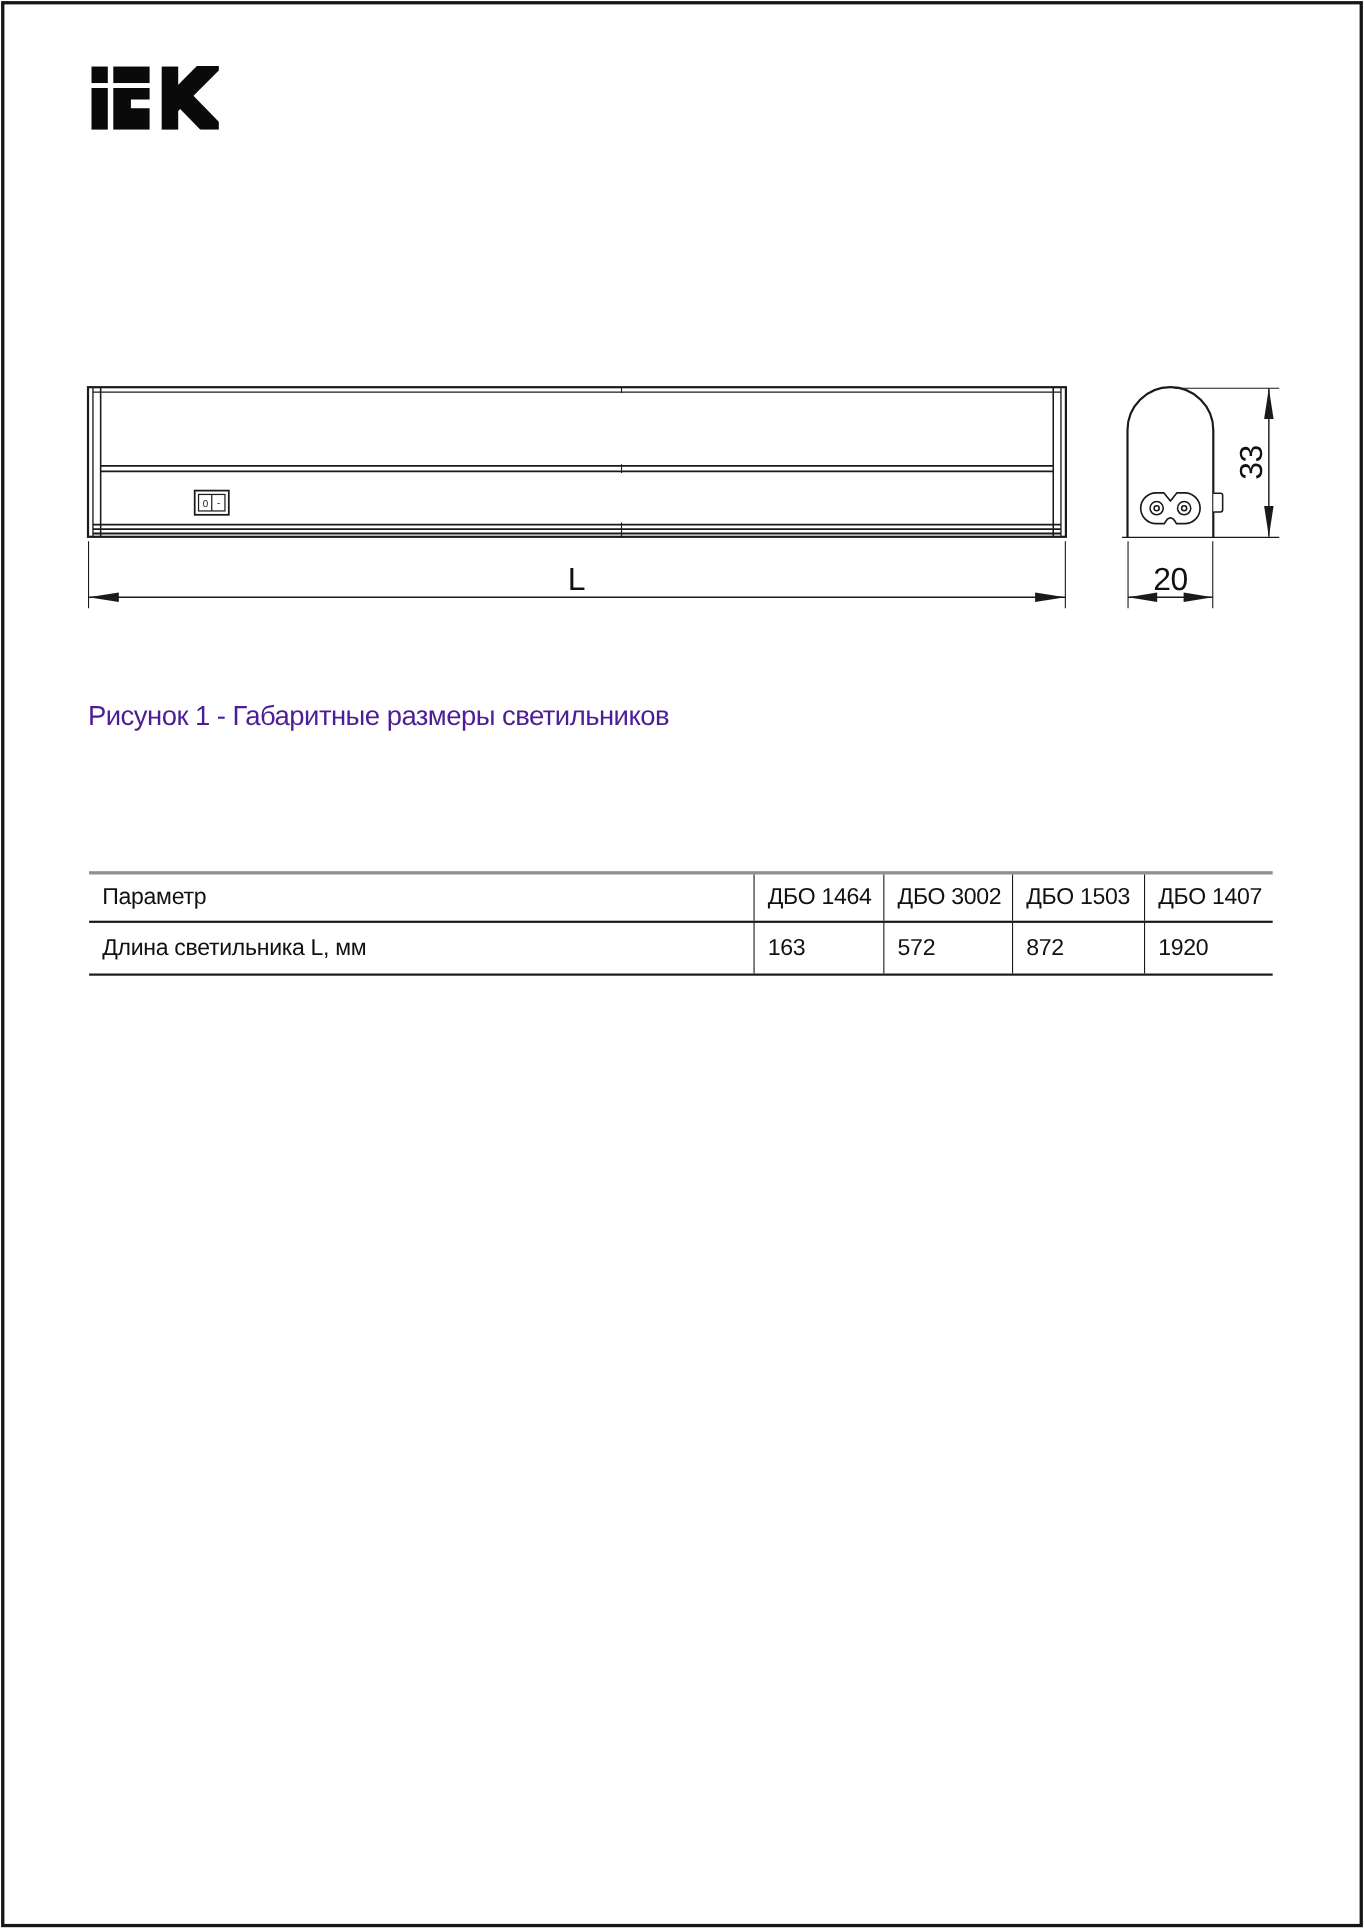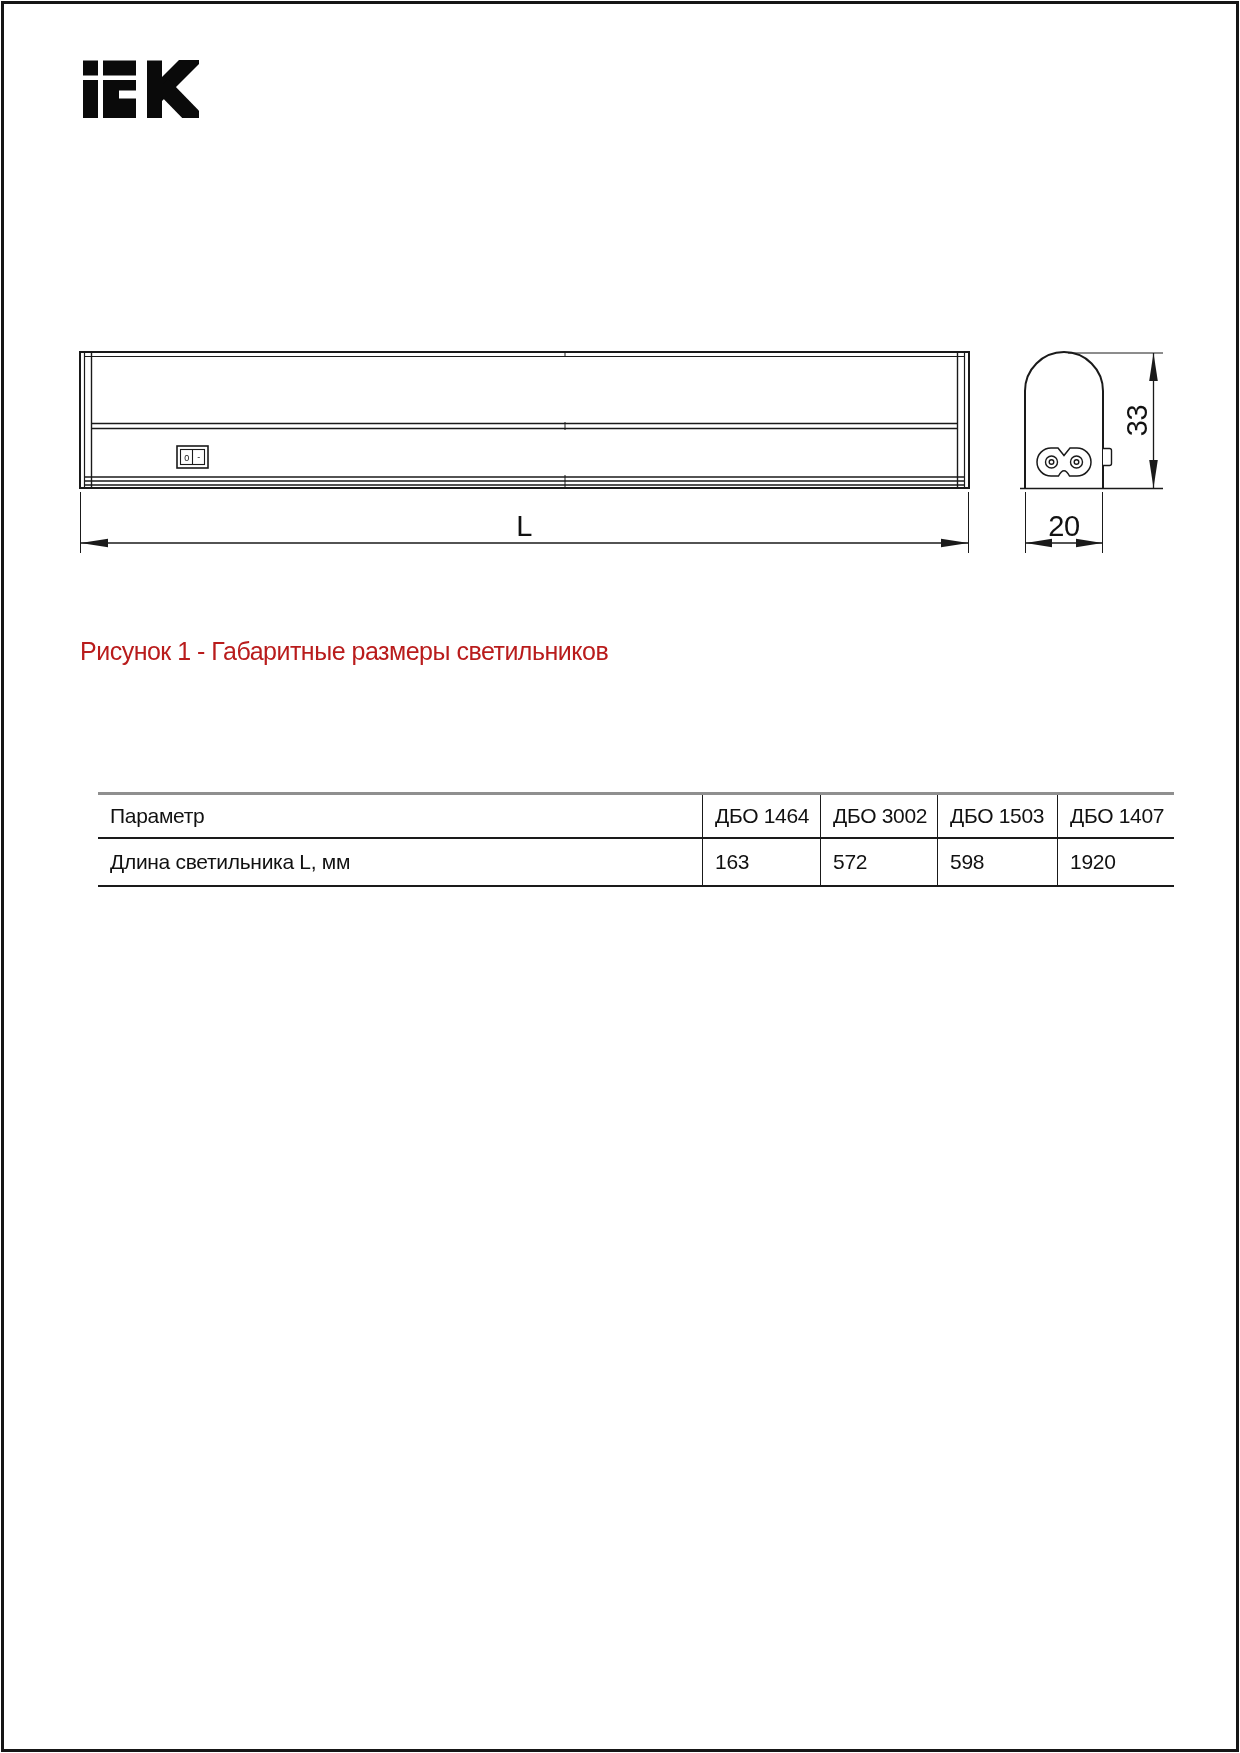--- a/index.html
+++ b/index.html
@@ -29,24 +29,24 @@
   .drawing line, .drawing path, .drawing rect, .drawing circle { stroke:#1a1a1a; }
   .drawing text {
     font-family:"Liberation Sans","DejaVu Sans",sans-serif;
     fill:#111; letter-spacing:-0.5px;
   }
   .dim-label { font-size:29px; }
   .sw-label  { font-size:9px; }
   .caption {
     position:absolute; left:80px; top:637px;
     font-size:25px; letter-spacing:-0.5px;
-    color:#b91c1c; white-space:nowrap;
+    color:#4c1d95; white-space:nowrap;
   }
   .dim-table {
-    position:absolute; left:98px; top:792px;
+    position:absolute; left:81px; top:792px;
     width:1076px;
     border-top:3px solid #8f8f8f;
   }
   .t-row {
     display:grid;
     grid-template-columns:604px 118px 117px 120px 117px;
     border-bottom:2px solid #1a1a1a;
   }
   .t-row.header { height:44px; }
   .t-row.data   { height:48px;text-align:right; }
@@ -165,18 +165,18 @@
       <div class="t-cell">Параметр</div>
       <div class="t-cell">ДБО 1464</div>
       <div class="t-cell">ДБО 3002</div>
       <div class="t-cell">ДБО 1503</div>
       <div class="t-cell">ДБО 1407</div>
     </div>
     <div class="t-row data">
       <div class="t-cell">Длина светильника L, мм</div>
       <div class="t-cell">163</div>
       <div class="t-cell">572</div>
-      <div class="t-cell">598</div>
+      <div class="t-cell">872</div>
       <div class="t-cell">1920</div>
     </div>
   </div>
 
 </div>
 
 </body></html>

